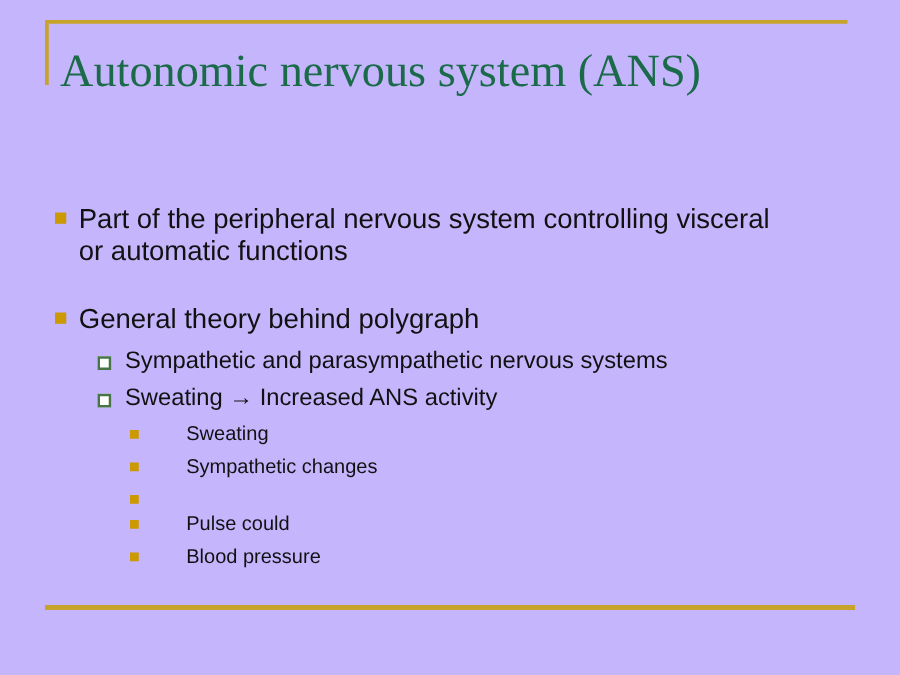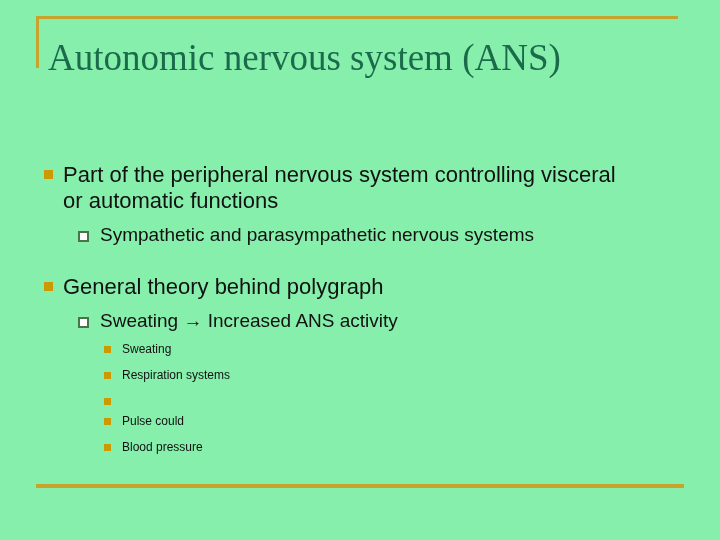--- a/index.html
+++ b/index.html
@@ -1,19 +1,19 @@
 <!DOCTYPE html>
 <html><head>
 <meta charset="utf-8">
 <style>
   html,body{margin:0;padding:0;background:#888;}
   .slide{
     position:relative;
     width:720px;height:540px;
-    background:#86efac;
+    background:#c4b5fd;
     overflow:hidden;
     font-family:"Liberation Sans", sans-serif;
     margin:0 auto;
   }
   
   .rule{position:absolute;background:#C8A32C;}
   .top-rule{left:36px;top:16px;width:642px;height:3px;}
   .corner-rule{left:36px;top:16px;width:3px;height:52px;}
   .bottom-rule{left:36px;top:484px;width:648px;height:4px;}
   
@@ -37,63 +37,63 @@
   .l1{margin-bottom:10px;margin-top:28px;}
   .l1 .bullet{flex:0 0 auto;width:9px;height:9px;background:#CC9900;margin:8px 10px 0 0;}
   .l1 .txt{font-size:22px;line-height:26px;max-width:578px;}
   
   .l2{margin-bottom:8px;padding-left:34px;}
   .l2 .bullet{flex:0 0 auto;width:7px;height:7px;background:#ffffff;border:2px solid #477547;margin:7px 11px 0 0;}
   .l2 .txt{font-size:19px;line-height:22px;max-width:520px;}
   
   .l3{margin-bottom:7px;padding-left:60px;}
   .l3 .bullet{flex:0 0 auto;width:7px;height:7px;background:#CC9900;margin:6px 11px 0 0;}
-  .l3 .txt{font-size:12px;line-height:19px;max-width:480px;}
+  .l3 .txt{font-size:16px;line-height:19px;max-width:480px;margin-left:27px;}
 </style>
 </head>
 <body>
 
 <div class="slide">
 
   <div class="rule top-rule"></div>
   <div class="rule corner-rule"></div>
   <div class="rule bottom-rule"></div>
 
   <div class="title">Autonomic nervous system (ANS)</div>
 
   <div class="content">
 
     <div class="item l1">
       <span class="bullet"></span>
       <span class="txt">Part of the peripheral nervous system controlling visceral or automatic functions</span>
     </div>
 
+    <div class="item l1">
+      <span class="bullet"></span>
+      <span class="txt">General theory behind polygraph</span>
+    </div>
+
     <div class="item l2">
       <span class="bullet"></span>
       <span class="txt">Sympathetic and parasympathetic nervous systems</span>
-    </div>
-
-    <div class="item l1">
-      <span class="bullet"></span>
-      <span class="txt">General theory behind polygraph</span>
     </div>
 
     <div class="item l2">
       <span class="bullet"></span>
       <span class="txt">Sweating → Increased ANS activity</span>
     </div>
 
     <div class="item l3">
       <span class="bullet"></span>
       <span class="txt">Sweating</span>
     </div>
 
     <div class="item l3">
       <span class="bullet"></span>
-      <span class="txt">Respiration systems</span>
+      <span class="txt">Sympathetic changes</span>
     </div>
 
     <div class="item l3">
       <span class="bullet"></span>
     </div>
 
     <div class="item l3">
       <span class="bullet"></span>
       <span class="txt">Pulse could</span>
     </div>

